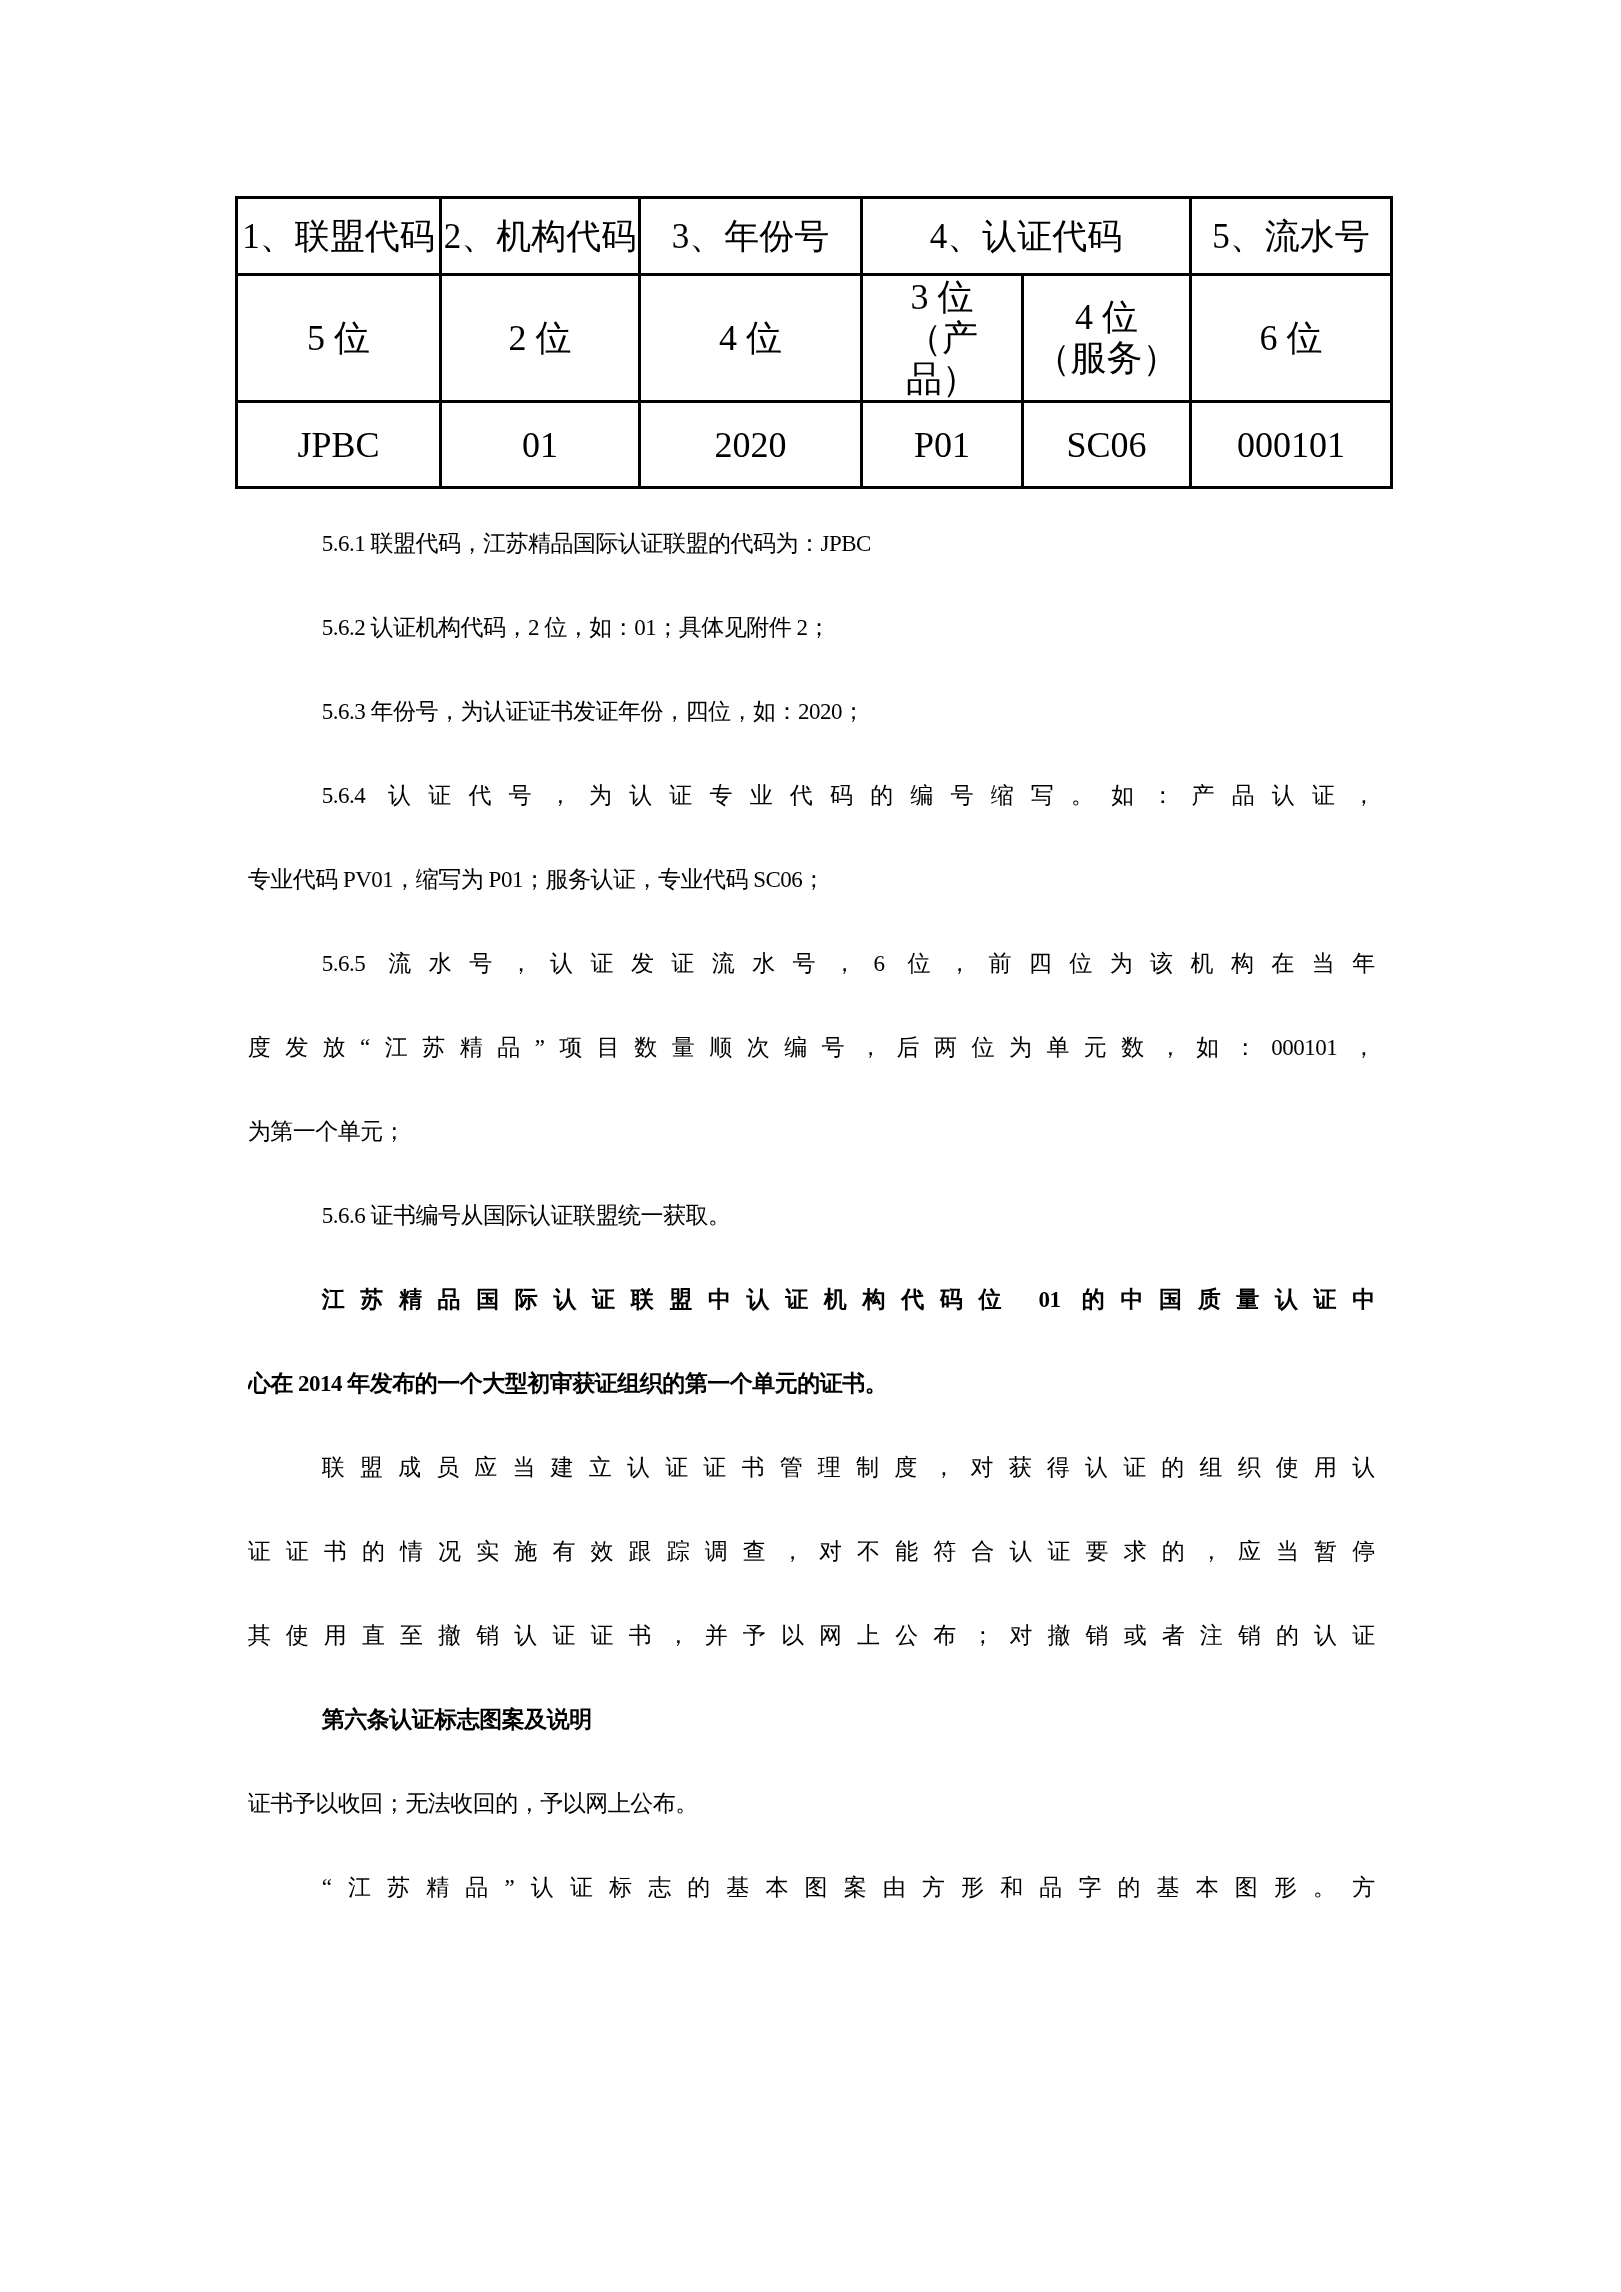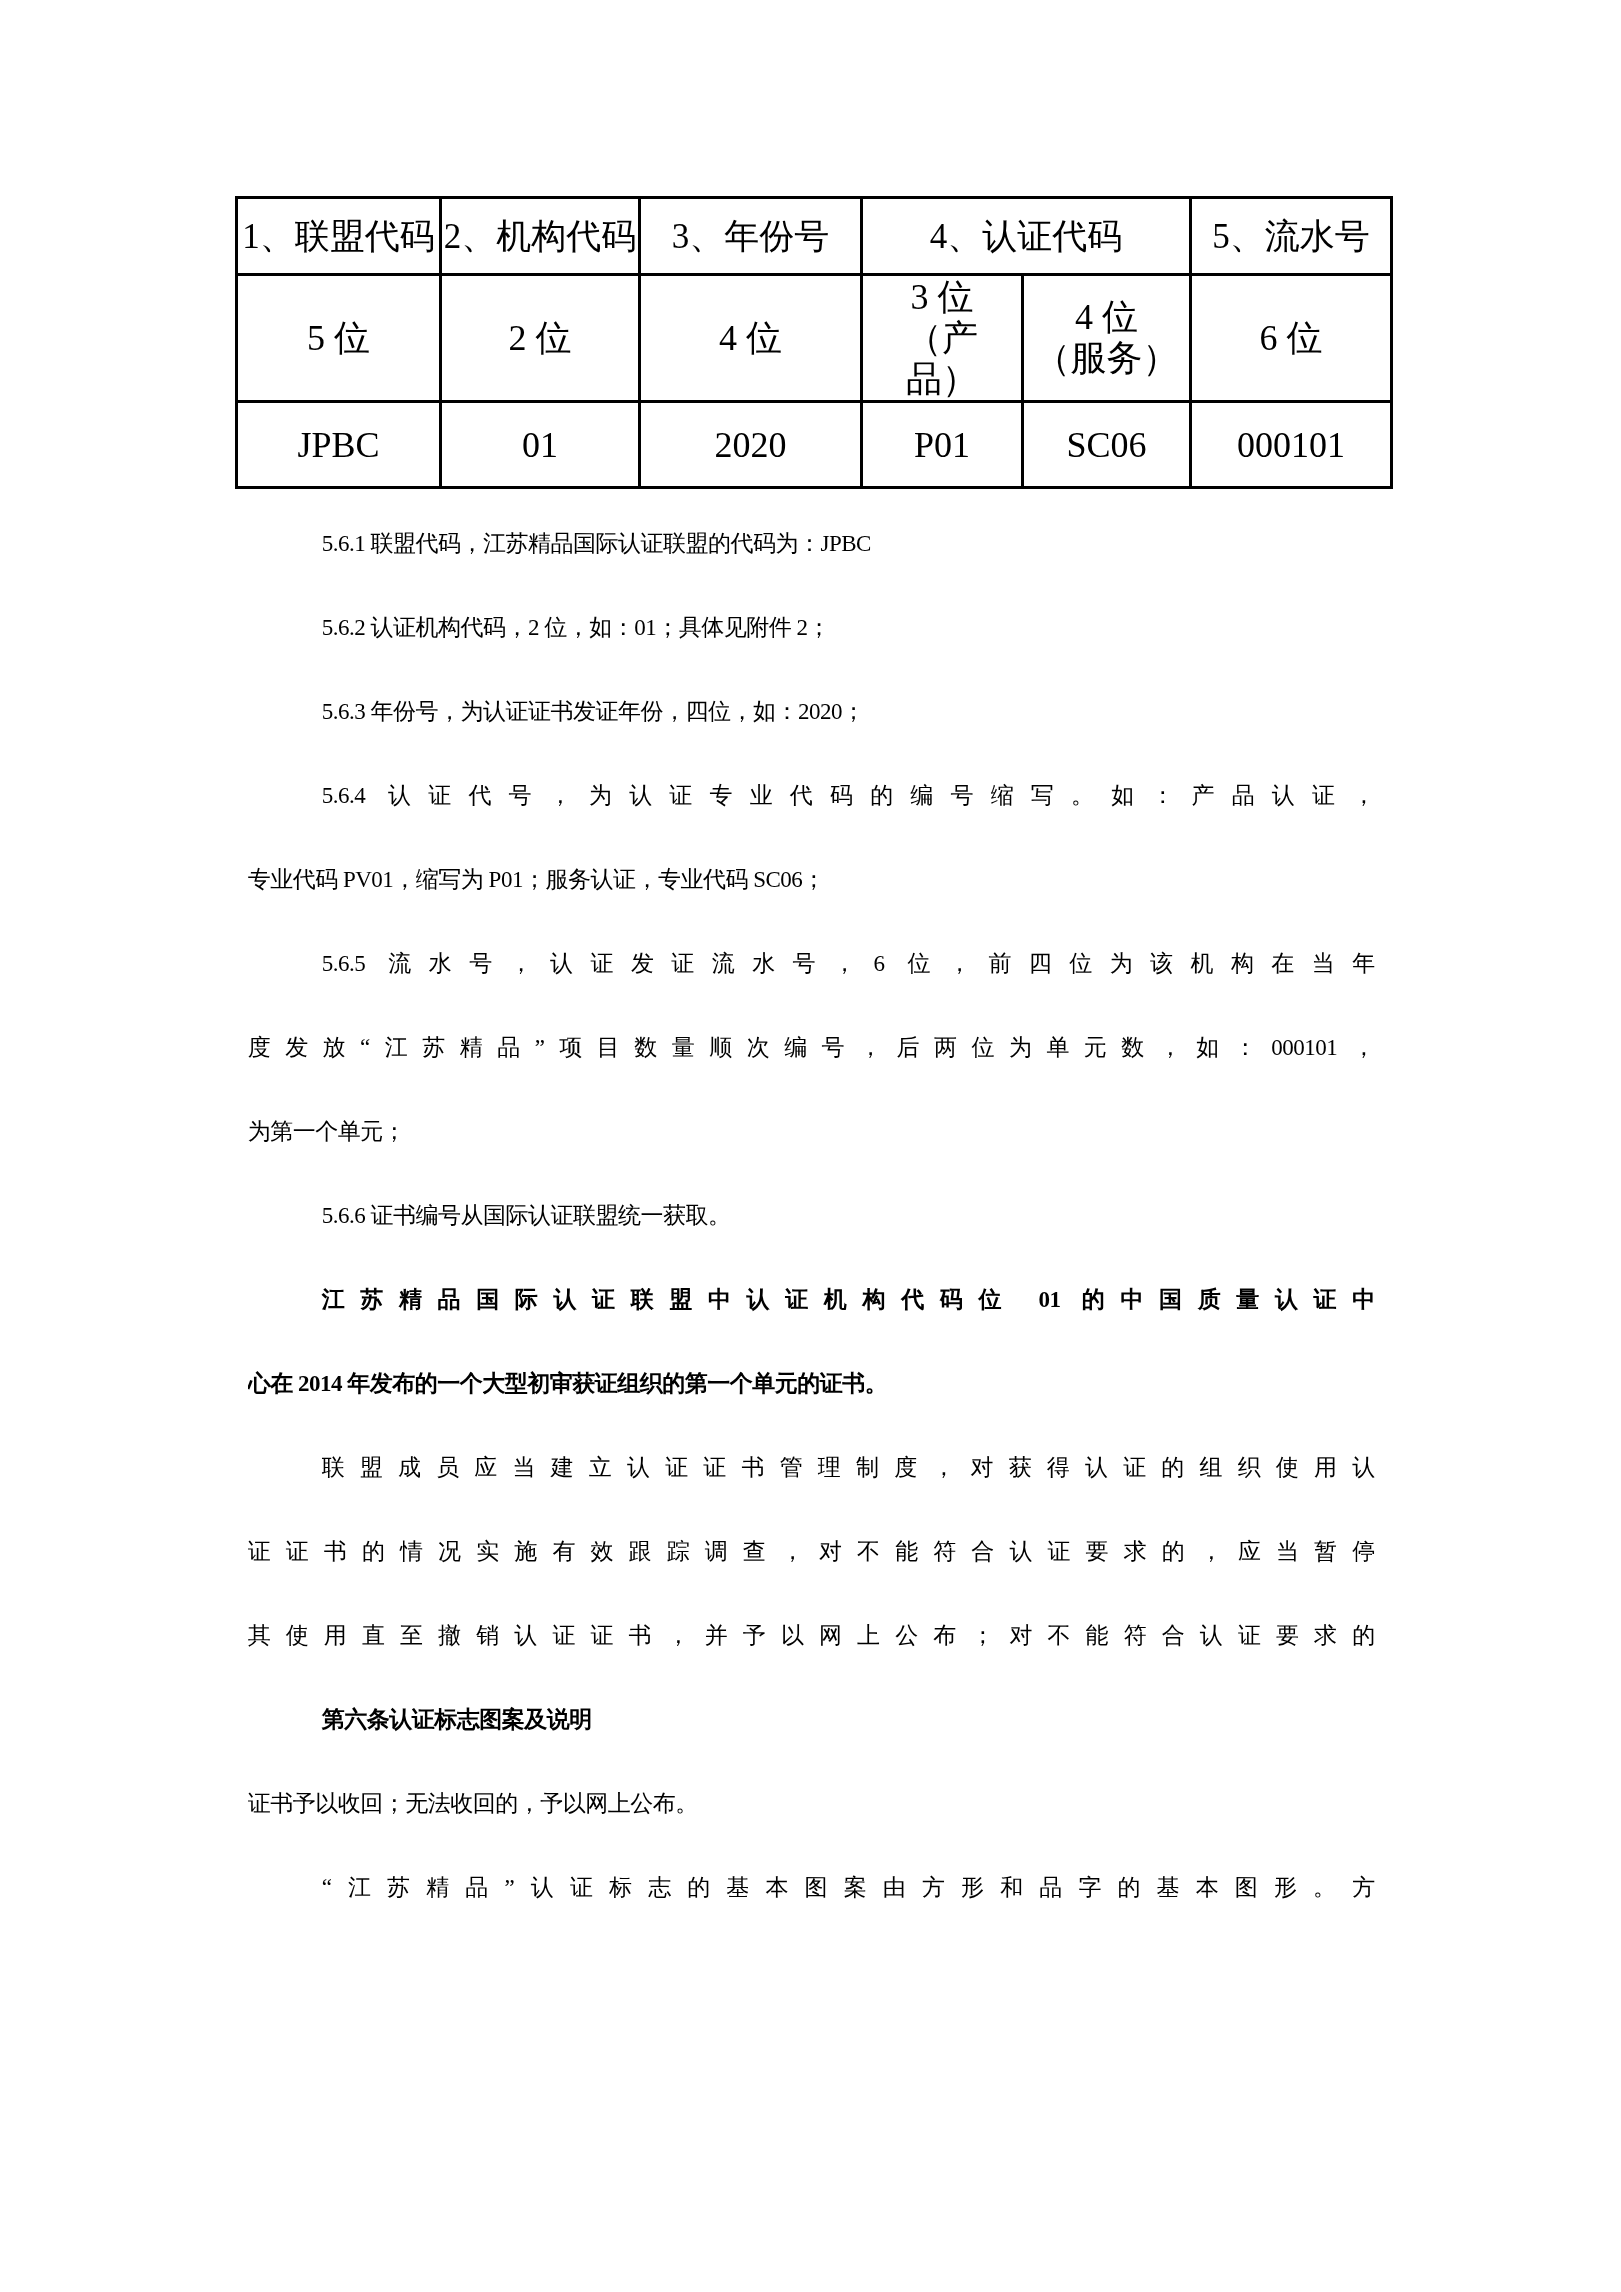--- a/index.html
+++ b/index.html
@@ -114,20 +114,20 @@
     <div class="ln ind just">5.6.4 认证代号，为认证专业代码的编号缩写。如：产品认证，</div>
     <div class="ln">专业代码 PV01，缩写为 P01；服务认证，专业代码 SC06；</div>
     <div class="ln ind just">5.6.5 流水号，认证发证流水号，6 位，前四位为该机构在当年</div>
     <div class="ln just">度发放“江苏精品”项目数量顺次编号，后两位为单元数，如：000101，</div>
     <div class="ln">为第一个单元；</div>
     <div class="ln ind">5.6.6 证书编号从国际认证联盟统一获取。</div>
     <div class="ln ind just b">江苏精品国际认证联盟中认证机构代码位 01 的中国质量认证中</div>
     <div class="ln b">心在 2014 年发布的一个大型初审获证组织的第一个单元的证书。</div>
     <div class="ln ind just">联盟成员应当建立认证证书管理制度，对获得认证的组织使用认</div>
     <div class="ln just">证证书的情况实施有效跟踪调查，对不能符合认证要求的，应当暂停</div>
-    <div class="ln just">其使用直至撤销认证证书，并予以网上公布；对不能符合认证要求的</div>
+    <div class="ln just">其使用直至撤销认证证书，并予以网上公布；对撤销或者注销的认证</div>
     <div class="ln ind b">第六条认证标志图案及说明</div>
     <div class="ln">证书予以收回；无法收回的，予以网上公布。</div>
     <div class="ln ind just">“江苏精品”认证标志的基本图案由方形和品字的基本图形。方</div>
   </div>
 
 </div>
 
 
 </body></html>

